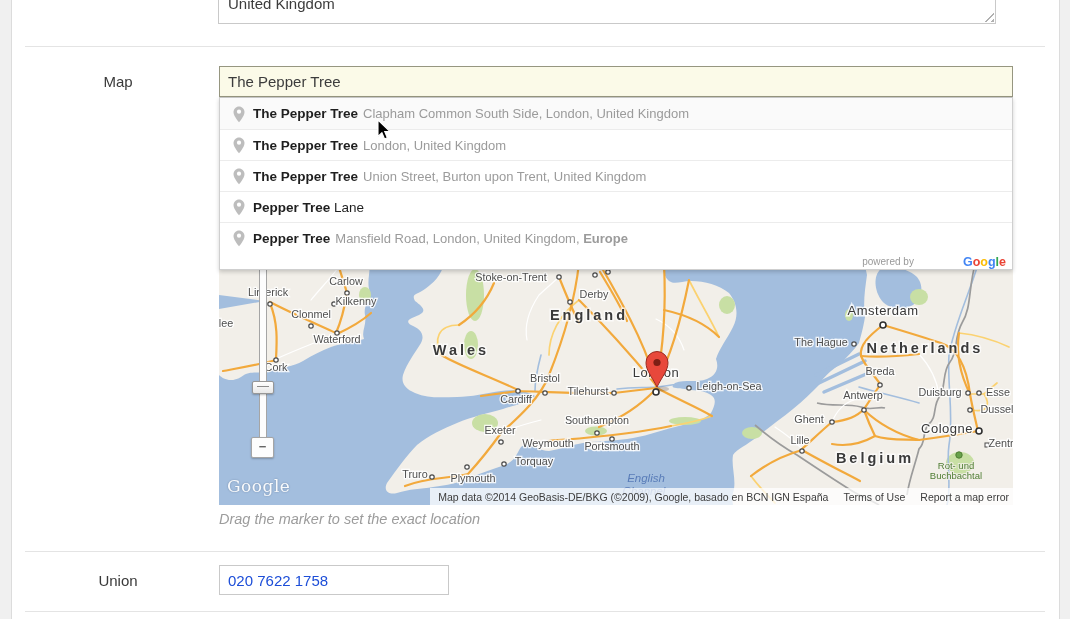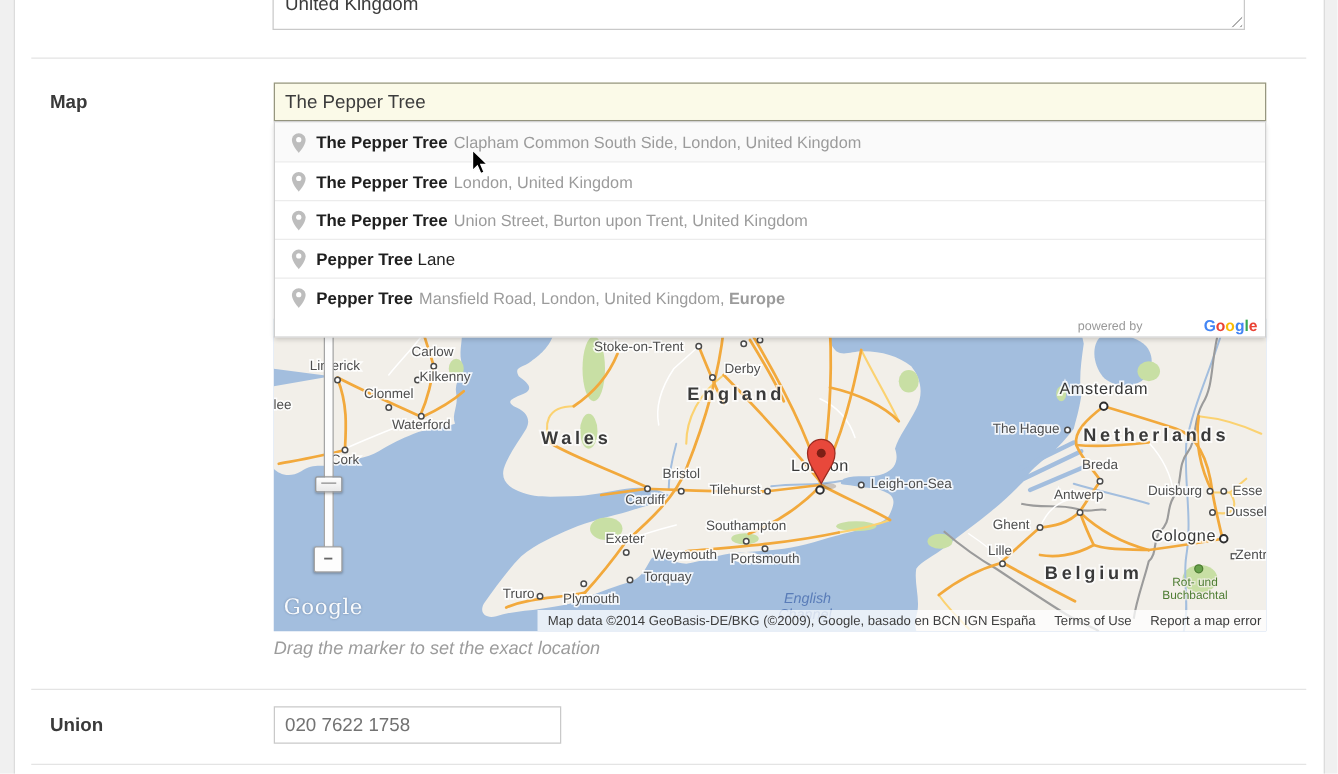--- a/index.html
+++ b/index.html
@@ -13,31 +13,31 @@
 
   
   #address-ta{position:absolute;left:218px;top:-18px;width:778px;height:42px;
       box-sizing:border-box;border:1px solid #c9c9c9;background:#fff;resize:none;
       font-family:"Liberation Sans",sans-serif;font-size:15px;color:#3c3c3c;
       padding:12px 10px 2px 9px;outline:none;overflow:hidden;}
   .ta-grip{position:absolute;left:984px;top:12px;width:10px;height:10px;
       background:repeating-linear-gradient(135deg,transparent 0 3px,#b0b0b0 3px 4.5px);
       clip-path:polygon(100% 0,100% 100%,0 100%);}
 
-  .field-label{position:absolute;left:40px;width:156px;text-align:left;
-      font-size:15px;font-weight:bold;color:#3a3a3a;}
+  .field-label{position:absolute;left:40px;width:156px;text-align:center;
+      font-size:15px;font-weight:normal;color:#3a3a3a;}
   #map-label{top:73px;} #phone-label{top:572px;}
 
   #map-input{position:absolute;left:219px;top:66px;width:794px;height:31px;
       box-sizing:border-box;border:1px solid #969680;background:#fbfae8;
       font-family:"Liberation Sans",sans-serif;font-size:15px;color:#3c3c3c;
       padding:0 8px;outline:none;}
   #phone-input{position:absolute;left:219px;top:565px;width:230px;height:30px;
       box-sizing:border-box;border:1px solid #c9c9c9;background:#fff;
-      font-family:"Liberation Sans",sans-serif;font-size:15px;color:#737373;
+      font-family:"Liberation Sans",sans-serif;font-size:15px;color:#1d4ed8;
       padding:0 8px;outline:none;}
 
   #map-hint{position:absolute;left:219px;top:511px;font-style:italic;
       font-size:14.5px;color:#9c9c9c;}
 
   
   #map-box{position:absolute;left:219px;top:255px;width:794px;height:250px;
       background:#a3bede;overflow:hidden;z-index:1;}
   #map-svg{position:absolute;left:0;top:0;}
   .ml-city{font-family:"Liberation Sans",sans-serif;font-size:10.8px;fill:#4e4e4e;

